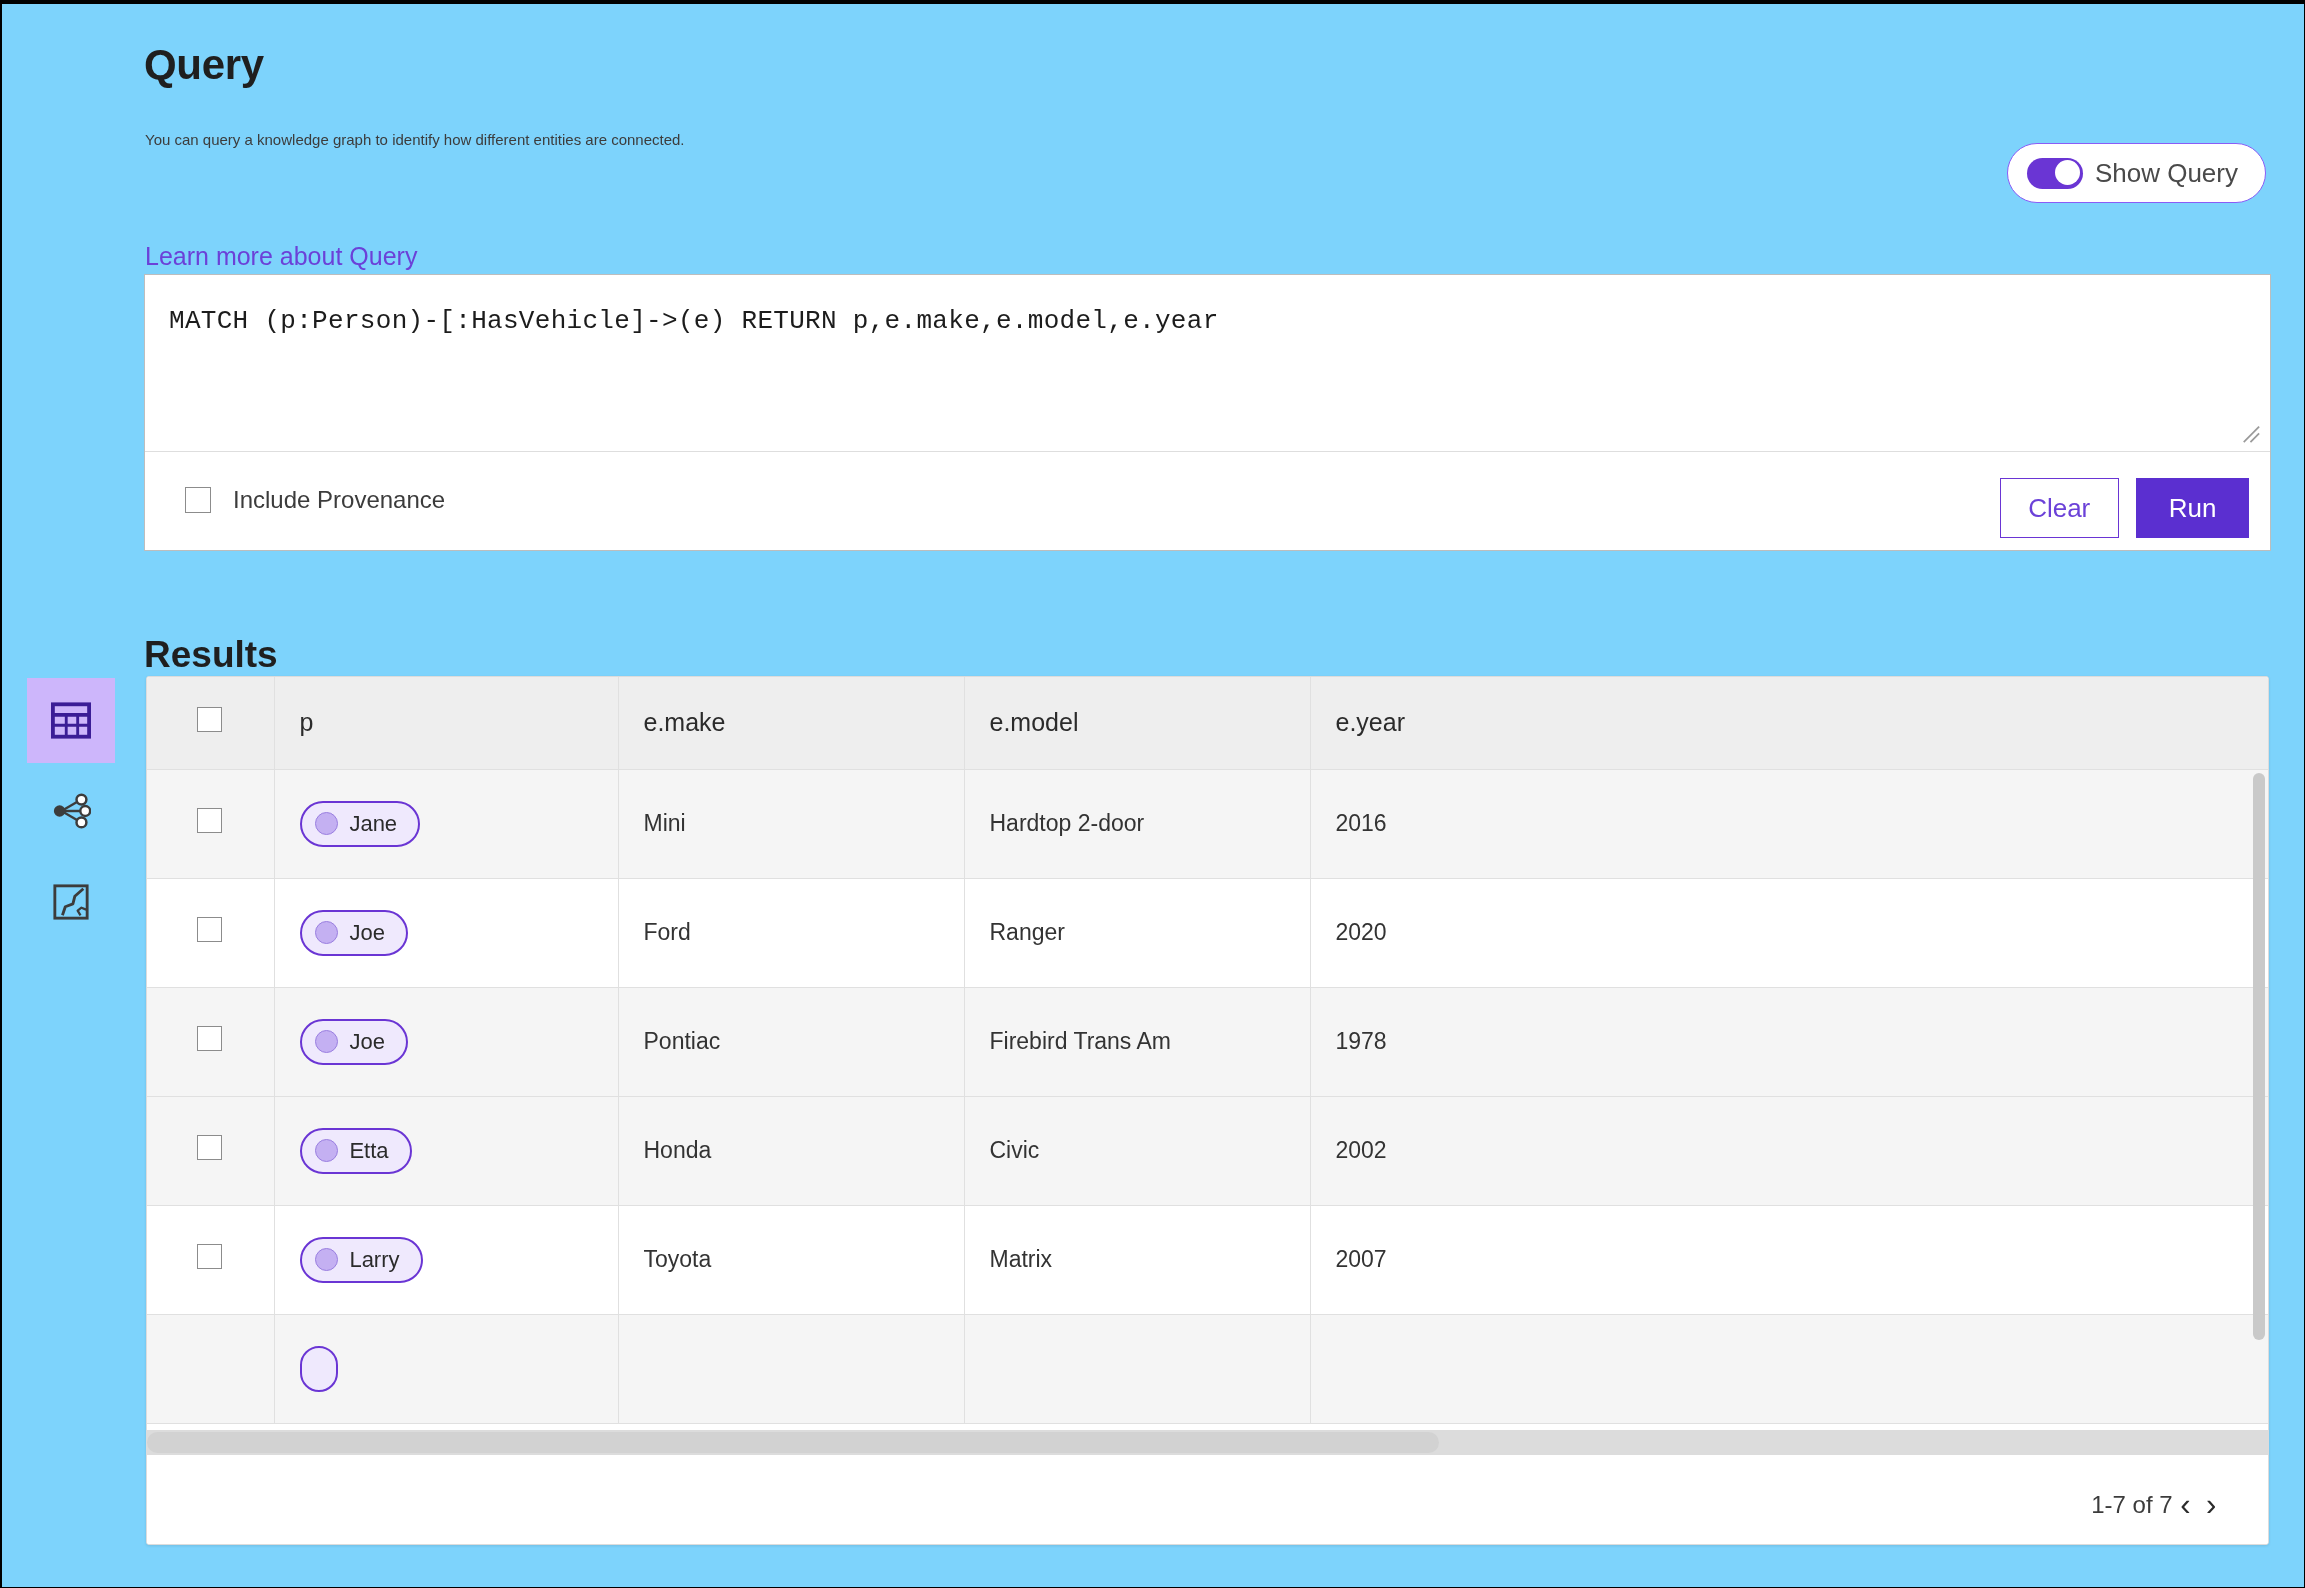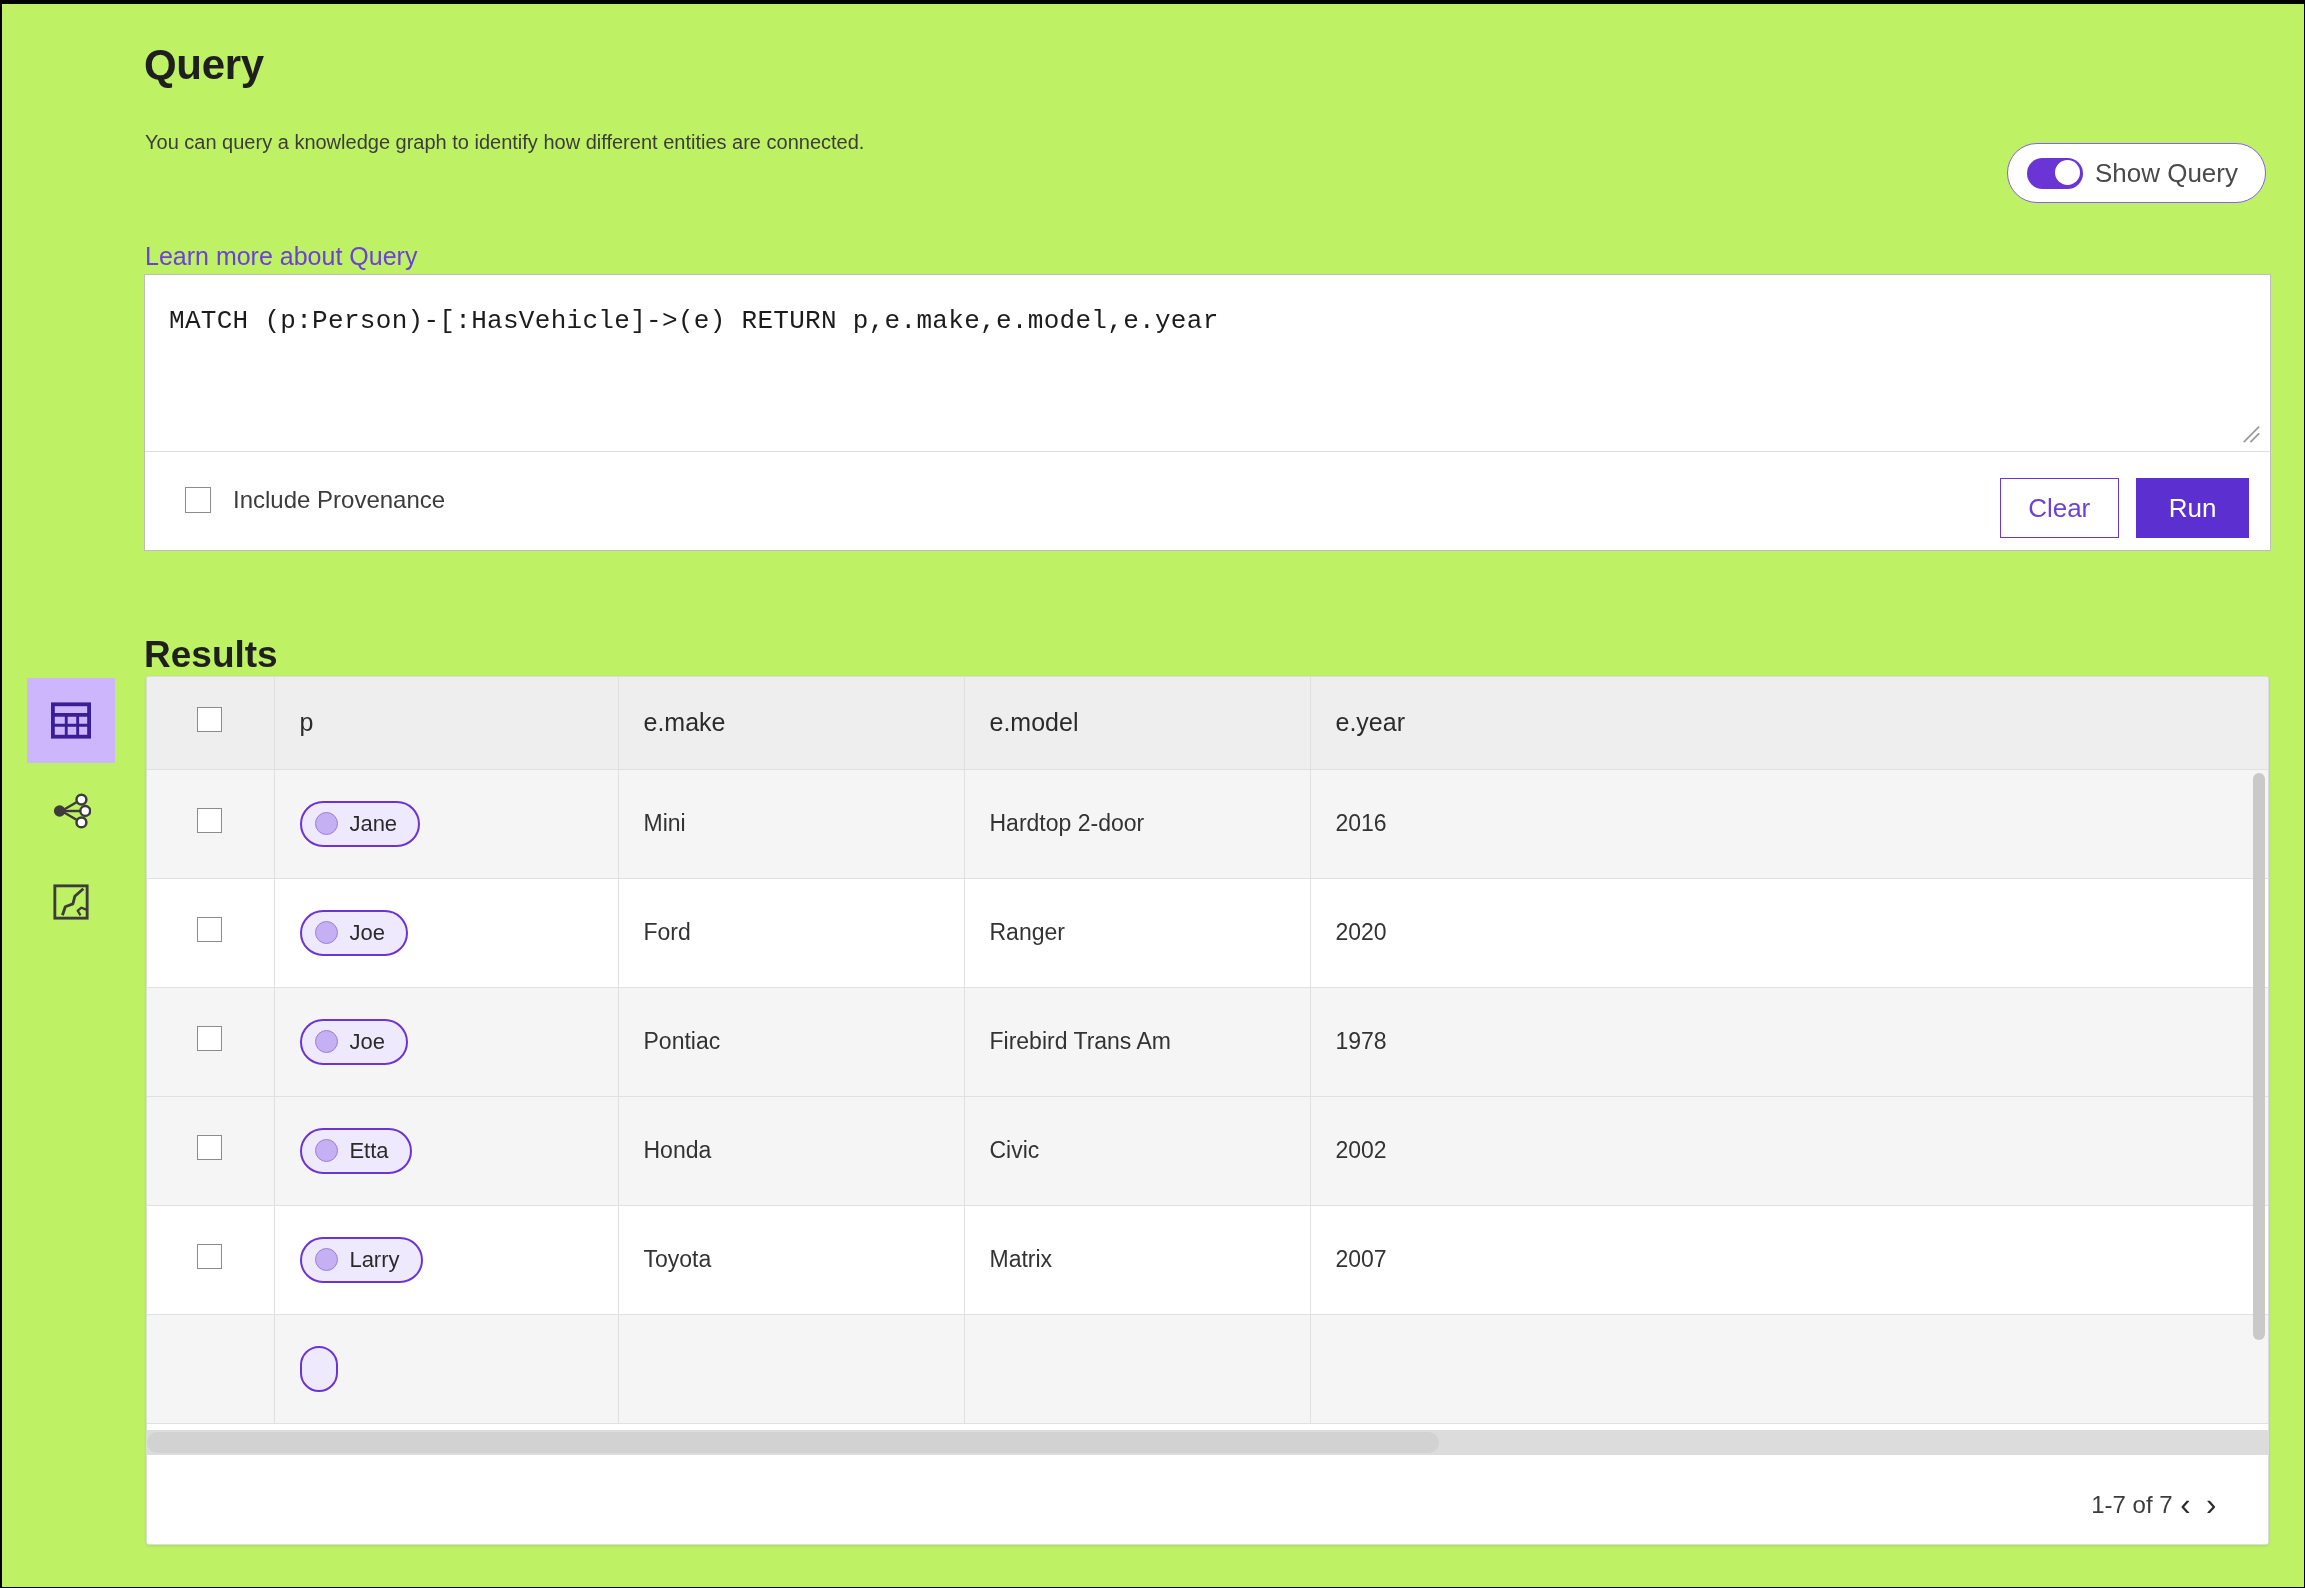--- a/index.html
+++ b/index.html
@@ -6,21 +6,21 @@
   html, body {
     margin: 0; padding: 0;
     width: 2306px; height: 1589px;
     background: #ffffff;
     font-family: "Liberation Sans", sans-serif;
     overflow: hidden;
   }
   .page {
     position: relative;
     width: 2306px; height: 1589px;
-    background: #bef264;
+    background: #7dd3fc;
     border-top: 4.8px solid #000000;
     border-left: 2.9px solid #000000;
     border-right: 2.9px solid #000000;
     border-bottom: 2.9px solid #000000;
     overflow: hidden;
   }
 
   
   .rail {
     position: absolute;
@@ -39,21 +39,21 @@
   
   .h1 {
     position: absolute;
     left: 142px; top: 37px;
     font-size: 42px; font-weight: 700;
     color: #1f1f1f; letter-spacing: -0.3px;
   }
   .subtitle {
     position: absolute;
     left: 143px; top: 127px;
-    font-size: 20px; color: #3c3c3c;
+    font-size: 15px; color: #3c3c3c;
   }
   .learn-link {
     position: absolute;
     left: 143px; top: 190px;
     font-size: 25px; color: #6b41d8;
     text-decoration: none; cursor: pointer; margin-top: 48px;
   }
 
   
   .toggle-pill {

